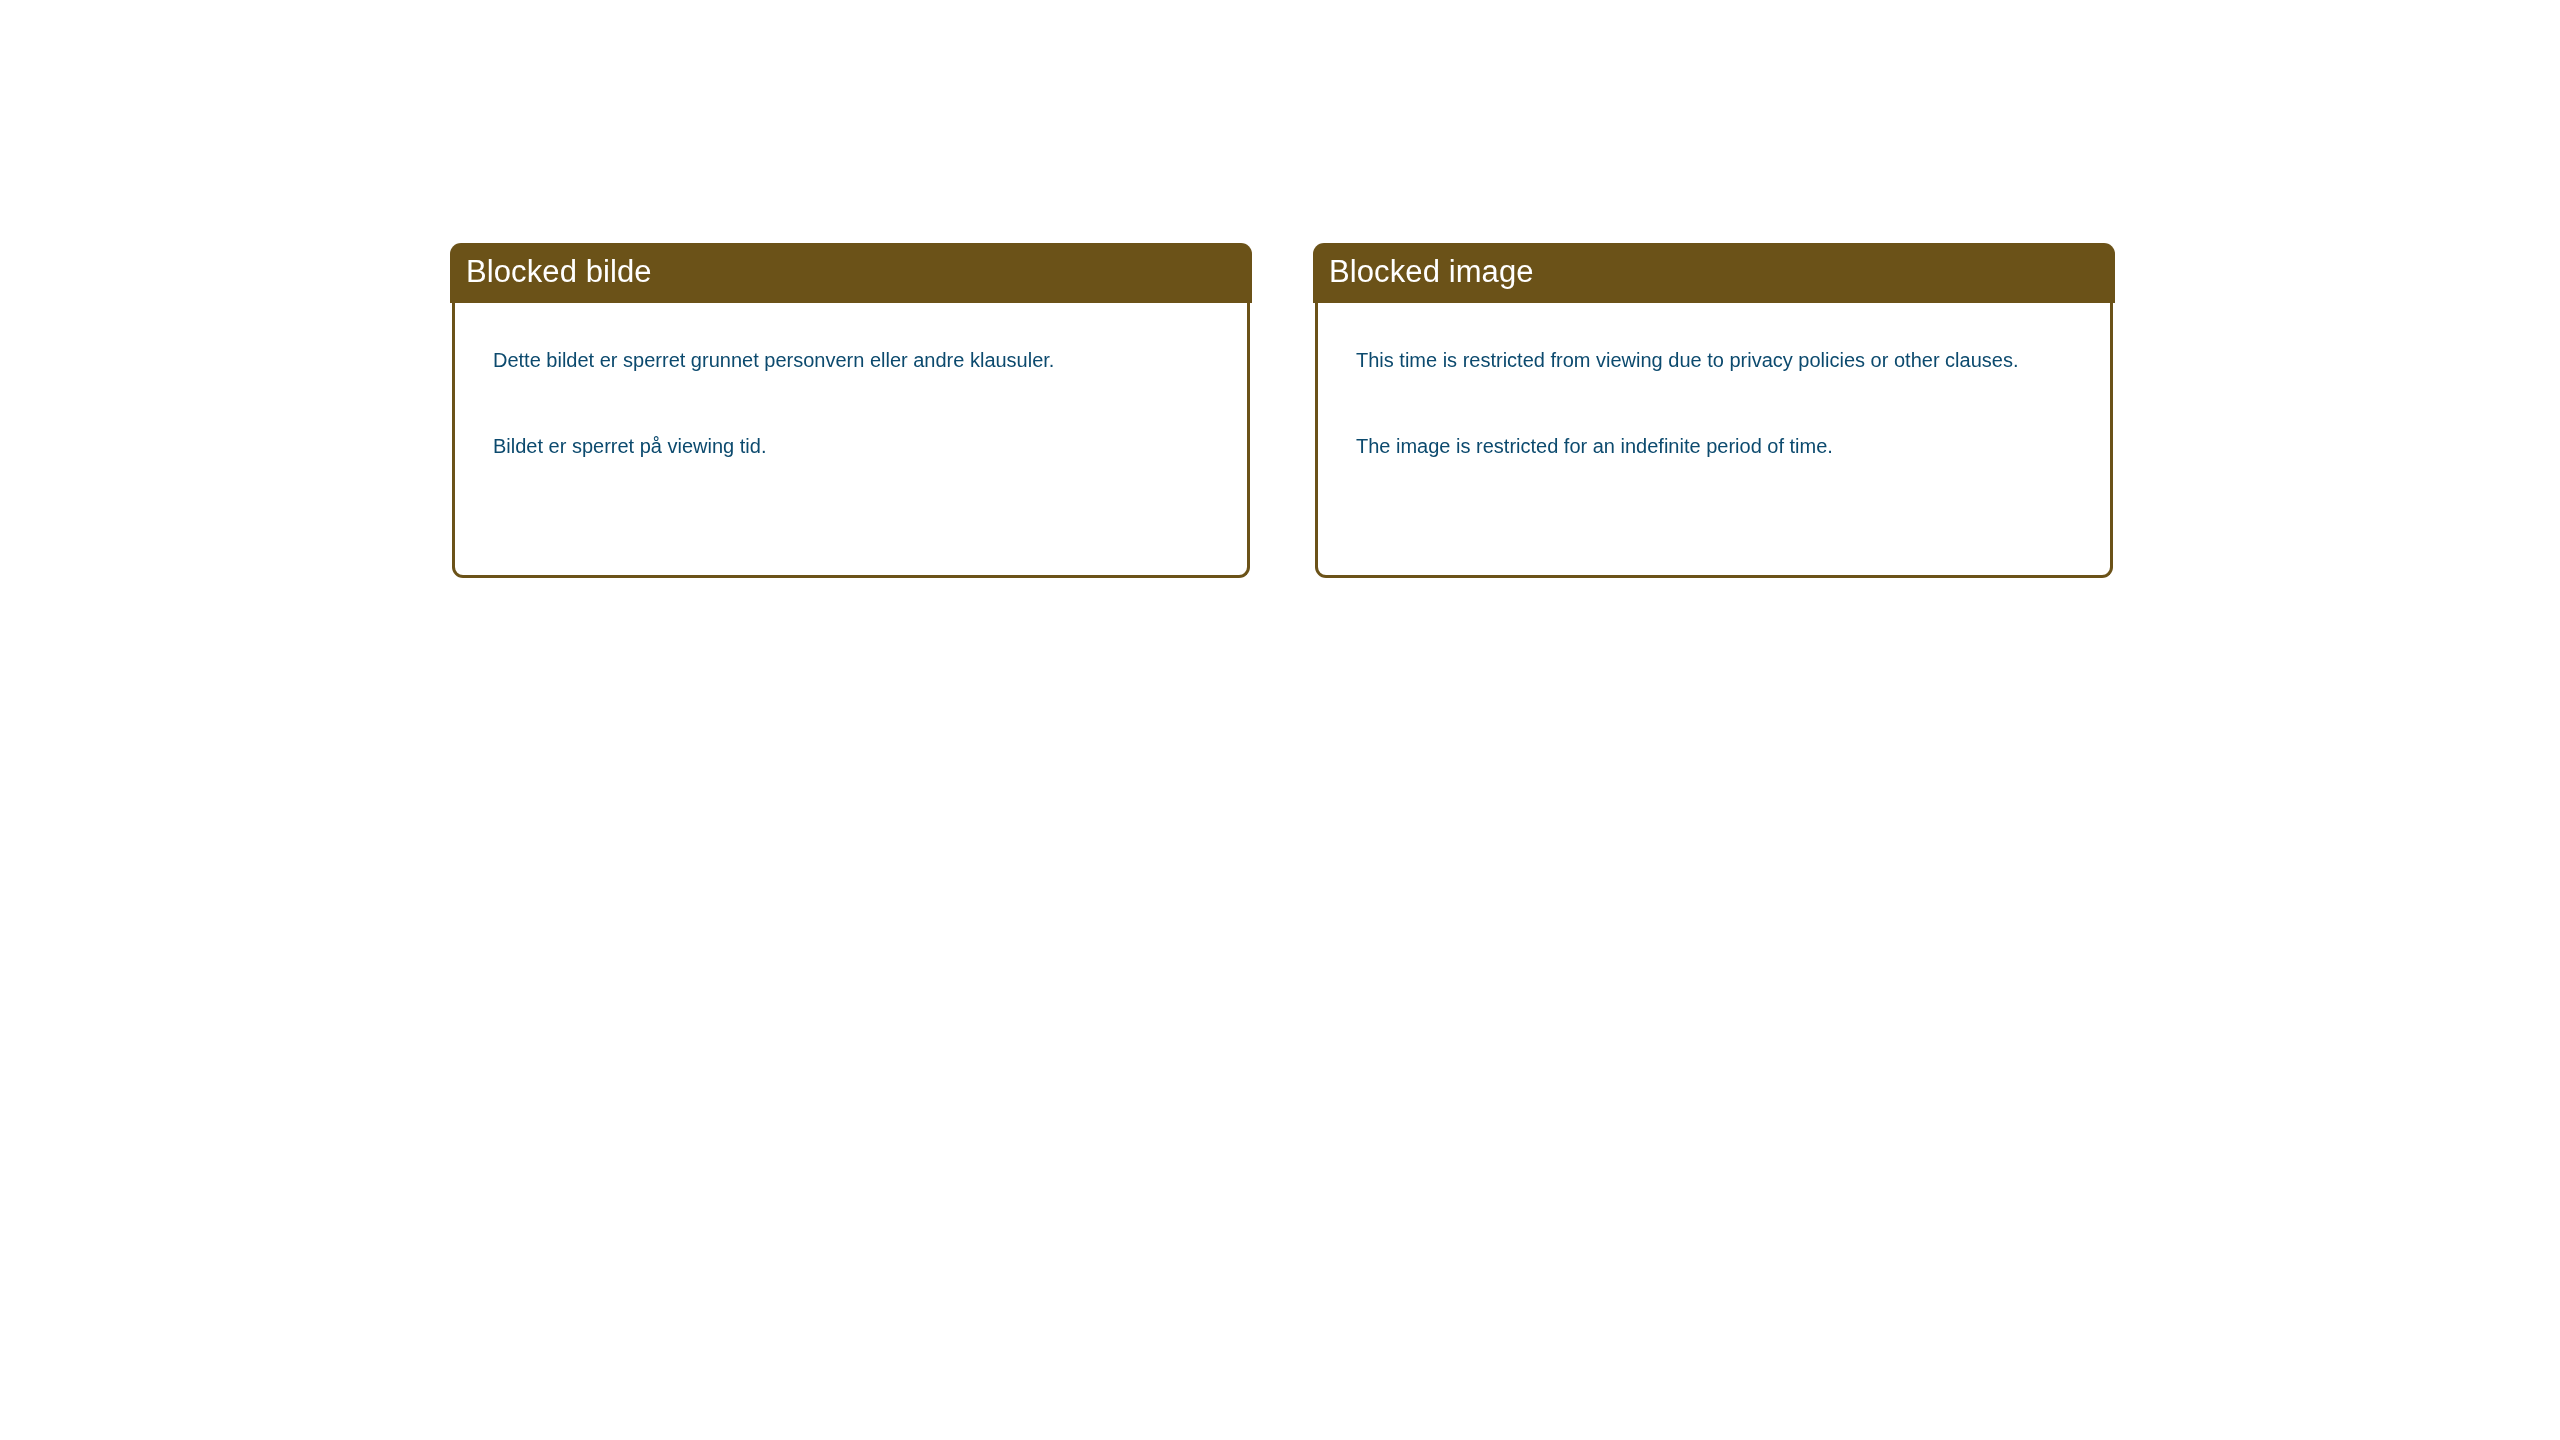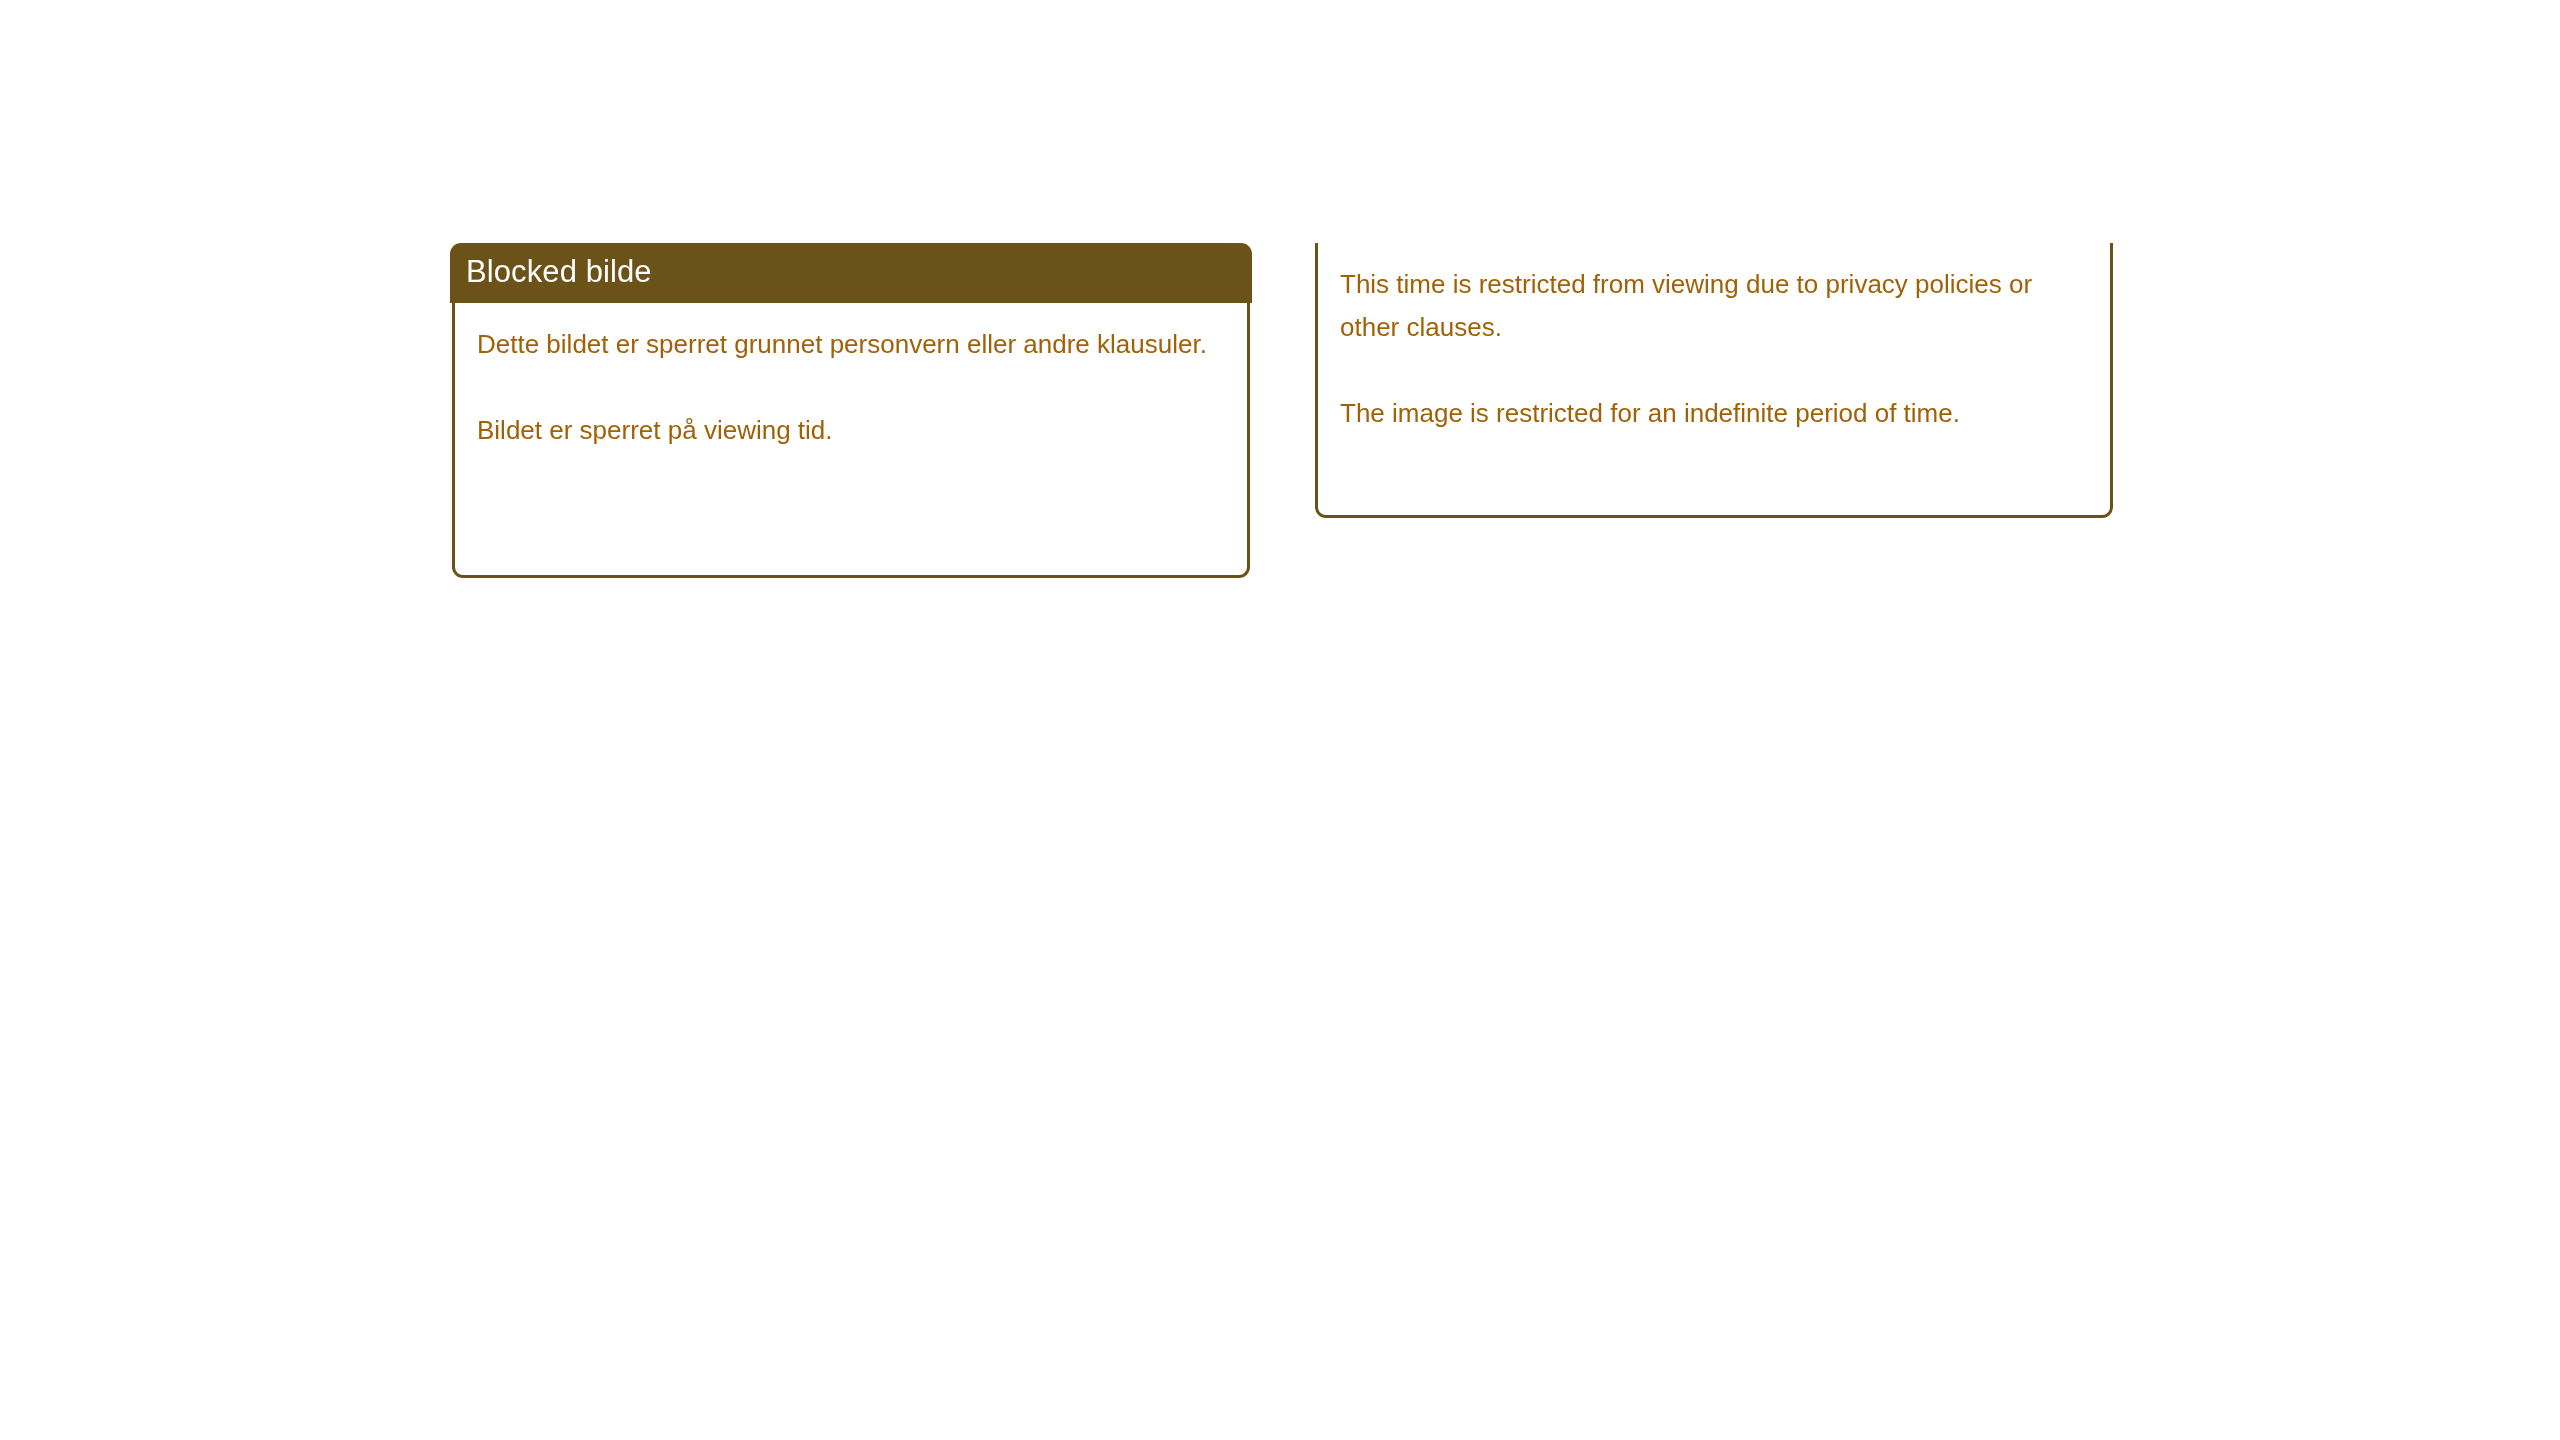--- a/index.html
+++ b/index.html
@@ -61,25 +61,25 @@
     background: #ffffff;
     border-left: 3px solid #6b5218;
     border-right: 3px solid #6b5218;
     border-bottom: 3px solid #6b5218;
     border-radius: 0 0 11px 11px;
     padding: 20px 22px 0 22px;
     min-height: 275px;
   }
 
   .notice-paragraph {
-    color: #a16207;
-    font-size: 26px;
+    color: #0c4a6e;
+    font-size: 20px;
     line-height: 43px;
     font-weight: 400;
-    margin: 0;
+    margin: 16px;
   }
   .notice-paragraph + .notice-paragraph {
     margin-top: 43px;   
   }
 
   
   #panel-no  { left: 450px;  top: 243px; width: 802px; }
   #panel-en  { left: 1313px; top: 243px; width: 802px; }
 </style>
 </head>
@@ -93,20 +93,23 @@
     </header>
     <div class="notice-body-wrap">
       <div class="notice-body">
         <p class="notice-paragraph">Dette bildet er sperret grunnet personvern eller andre klausuler.</p>
         <p class="notice-paragraph">Bildet er sperret på viewing tid.</p>
       </div>
     </div>
   </section>
 
   <section class="notice-panel" id="panel-en">
+    <header class="notice-header">
+      <span class="notice-title">Blocked image</span>
+    </header>
     <div class="notice-body-wrap">
       <div class="notice-body">
         <p class="notice-paragraph">This time is restricted from viewing due to privacy policies or other clauses.</p>
         <p class="notice-paragraph">The image is restricted for an indefinite period of time.</p>
       </div>
     </div>
   </section>
 
 </div>
 

